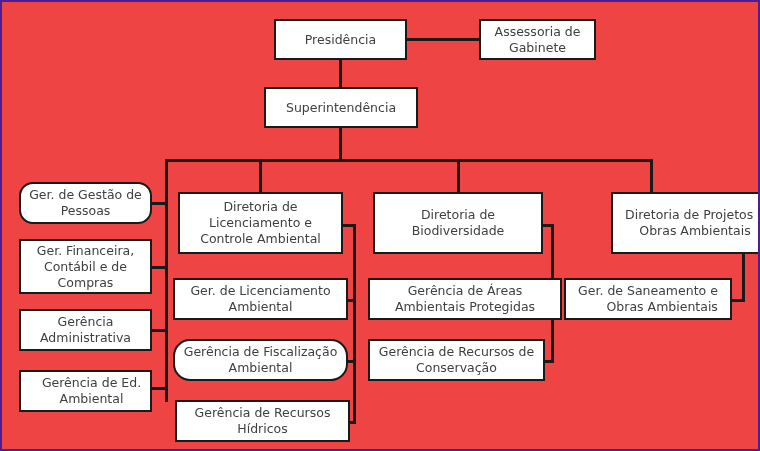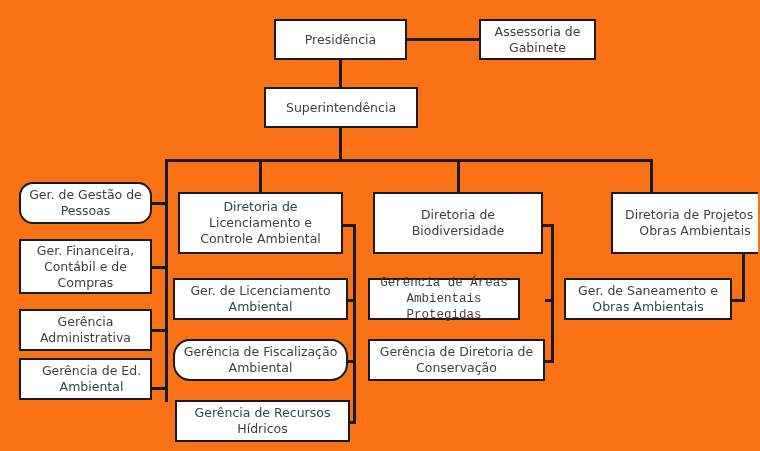--- a/index.html
+++ b/index.html
@@ -4,22 +4,22 @@
 <style>
   html, body {
     margin: 0;
     padding: 0;
     background: #ffffff;
   }
   #chart-root {
     position: relative;
     width: 760px;
     height: 451px;
-    background: #f97316;
-    border: 2px solid #f97316;
+    background: #ef4444;
+    border: 2px solid #4c1d95;
     box-sizing: border-box;
     font-family: "DejaVu Sans", sans-serif;
     overflow: hidden;
   }
   .node {
     position: absolute;
     box-sizing: border-box;
     background: #ffffff;
     border: 2px solid #1a1a1a;
     display: flex;
@@ -91,21 +91,21 @@
       </div>
       <div class="node" style="left: 17px; top: 237px; width: 133px; height: 55px;">
         <span class="node-label">Ger. Financeira,
 Contábil e de
 Compras</span>
       </div>
       <div class="node" style="left: 17px; top: 307px; width: 133px; height: 42px; text-align: center;">
         <span class="node-label">Gerência
 Administrativa</span>
       </div>
-      <div class="node" style="left: 17px; top: 356px; width: 133px; height: 42px; padding-left: 16px;">
+      <div class="node" style="left: 17px; top: 368px; width: 133px; height: 42px; padding-left: 16px;">
         <span class="node-label">Gerência de Ed.
 Ambiental</span>
       </div>
       <div class="node" style="left: 176px; top: 190px; width: 165px; height: 62px;">
         <span class="node-label">Diretoria de
 Licenciamento e
 Controle Ambiental</span>
       </div>
       <div class="node" style="left: 171px; top: 276px; width: 175px; height: 42px;">
         <span class="node-label">Ger. de Licenciamento
@@ -116,30 +116,30 @@
 Ambiental</span>
       </div>
       <div class="node" style="left: 173px; top: 398px; width: 175px; height: 42px;">
         <span class="node-label">Gerência de Recursos
 Hídricos</span>
       </div>
       <div class="node" style="left: 371px; top: 190px; width: 170px; height: 62px;">
         <span class="node-label">Diretoria de
 Biodiversidade</span>
       </div>
-      <div class="node" style="left: 366px; top: 276px; width: 152px; height: 42px; font-family: Liberation Mono, monospace;">
+      <div class="node" style="left: 366px; top: 276px; width: 194px; height: 42px;">
         <span class="node-label">Gerência de Áreas
 Ambientais Protegidas</span>
       </div>
       <div class="node" style="left: 366px; top: 337px; width: 177px; height: 42px;">
-        <span class="node-label">Gerência de Diretoria de
+        <span class="node-label">Gerência de Recursos de
 Conservação</span>
       </div>
       <div class="node" style="left: 562px; top: 190px; width: 168px; height: 62px; margin-left: 47px;">
         <span class="node-label">Diretoria de Projetos e
 Obras Ambientais</span>
       </div>
-      <div class="node" style="left: 562px; top: 276px; width: 168px; height: 42px;">
+      <div class="node" style="left: 562px; top: 276px; width: 168px; height: 42px; text-align: right;">
         <span class="node-label">Ger. de Saneamento e
 Obras Ambientais</span>
       </div>
     </div>
 </div>
 
 </body></html>

